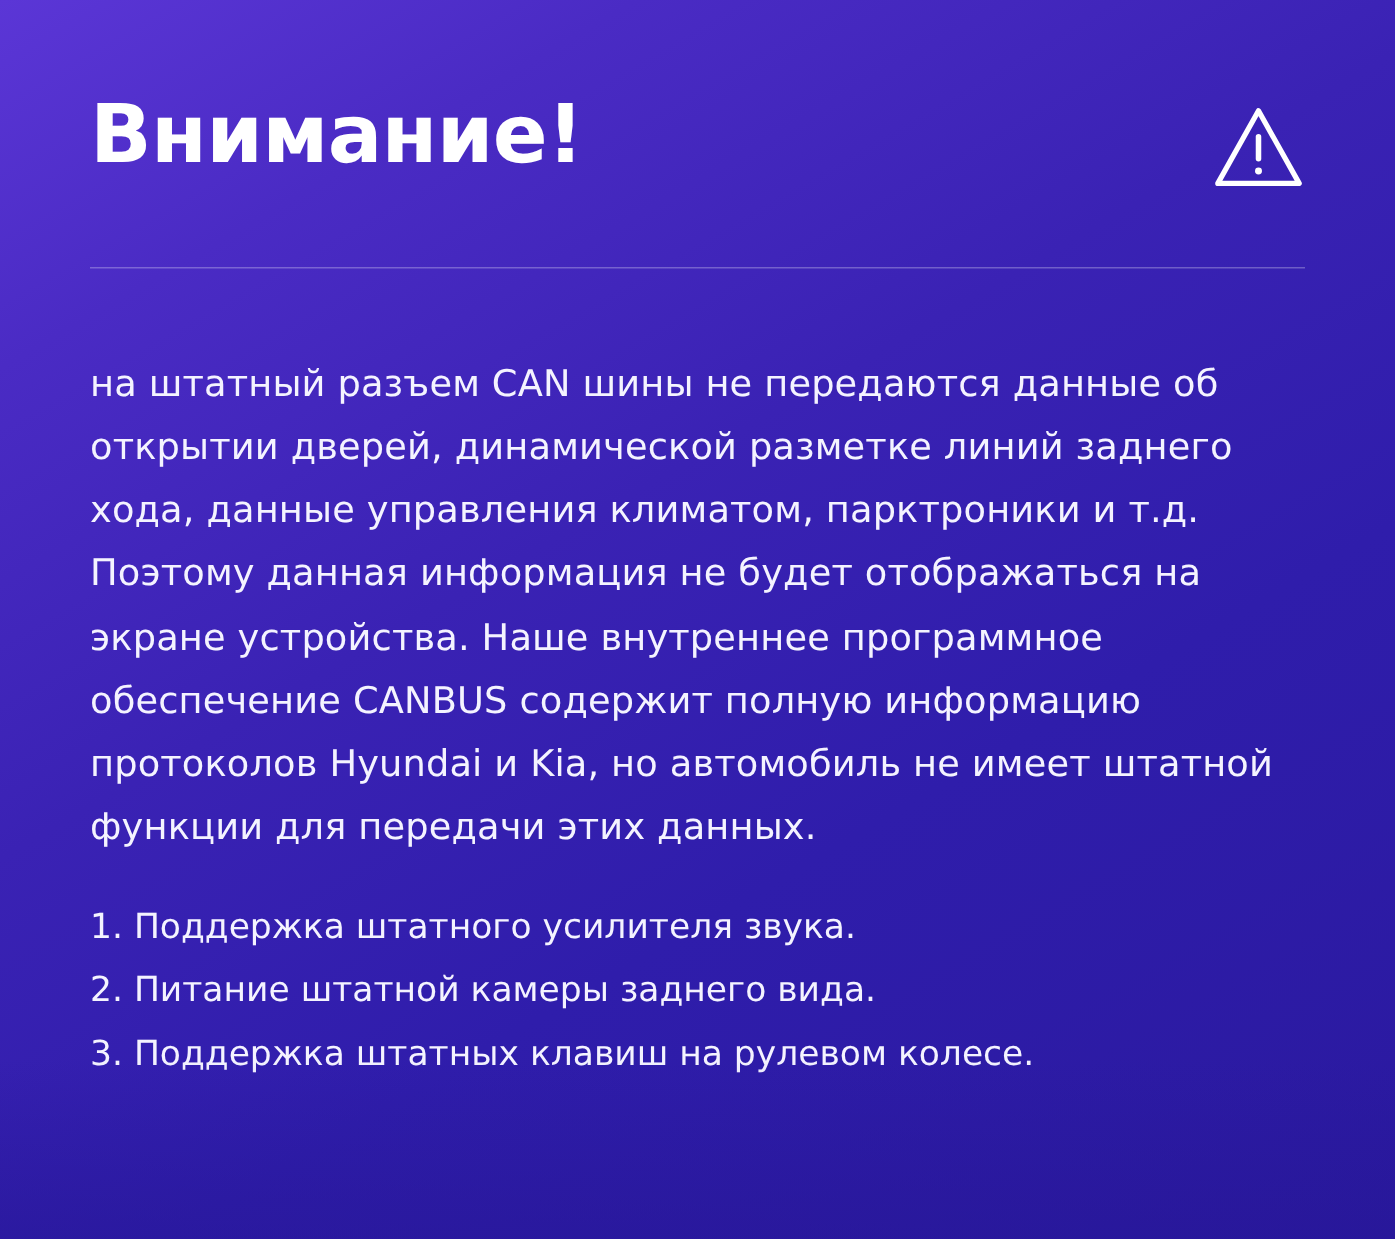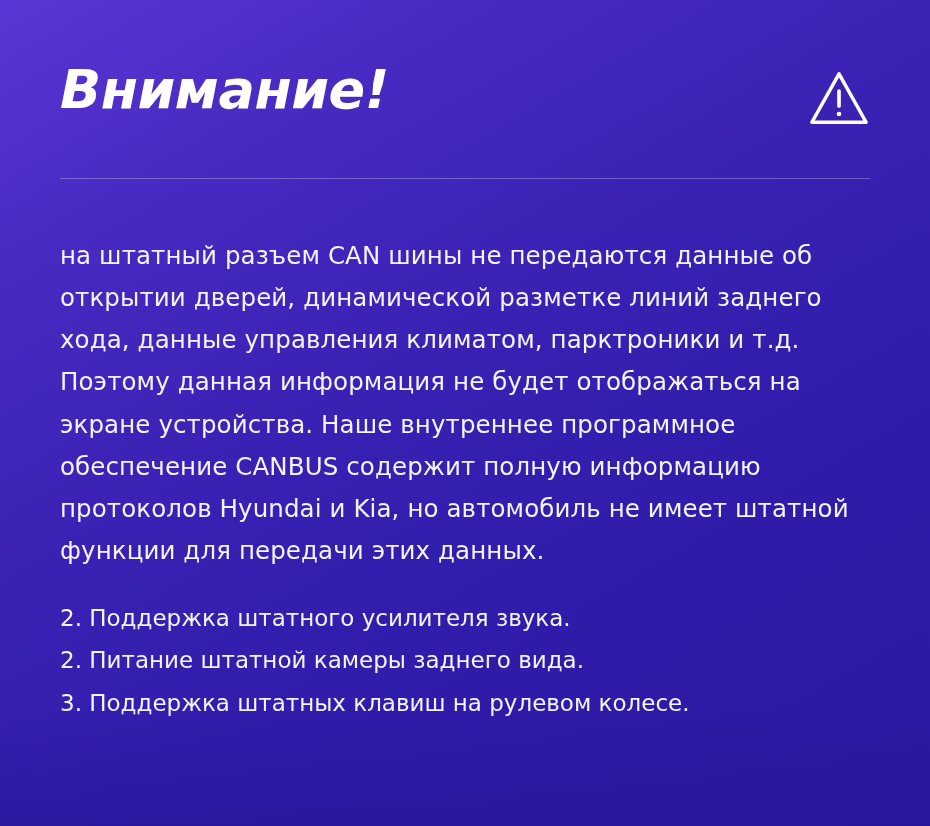--- a/index.html
+++ b/index.html
@@ -34,21 +34,20 @@
     align-items: flex-start;
     justify-content: space-between;
   }
   .title {
     font-size: 54px;
     font-weight: 700;
     letter-spacing: -0.5px;
     line-height: 1.05;
     margin: 0;
     padding-top: 4px;
-    font-style: italic;
   }
   .warn-icon {
     width: 62px;
     height: 62px;
     margin-top: 10px;
     flex: 0 0 auto;
   }
   .divider {
     margin-top: 48px;
     height: 1px;
@@ -94,18 +93,18 @@
       </svg>
     </span>
   </div>
 
   <div class="divider"></div>
 
   <p class="body-text">на штатный разъем CAN шины не передаются данные об открытии дверей, динамической разметке линий заднего хода, данные управления климатом, парктроники и т.д. Поэтому данная информация не будет отображаться на экране устройства. Наше внутреннее программное обеспечение CANBUS содержит полную информацию протоколов Hyundai и Kia, но автомобиль не имеет штатной функции для передачи этих данных.</p>
 
 
   <ul class="func-list">
-    <li>2. Поддержка штатного усилителя звука.</li>
+    <li>1. Поддержка штатного усилителя звука.</li>
     <li>2. Питание штатной камеры заднего вида.</li>
     <li>3. Поддержка штатных клавиш на рулевом колесе.</li>
   </ul>
 
 </div>
 
 </body></html>

